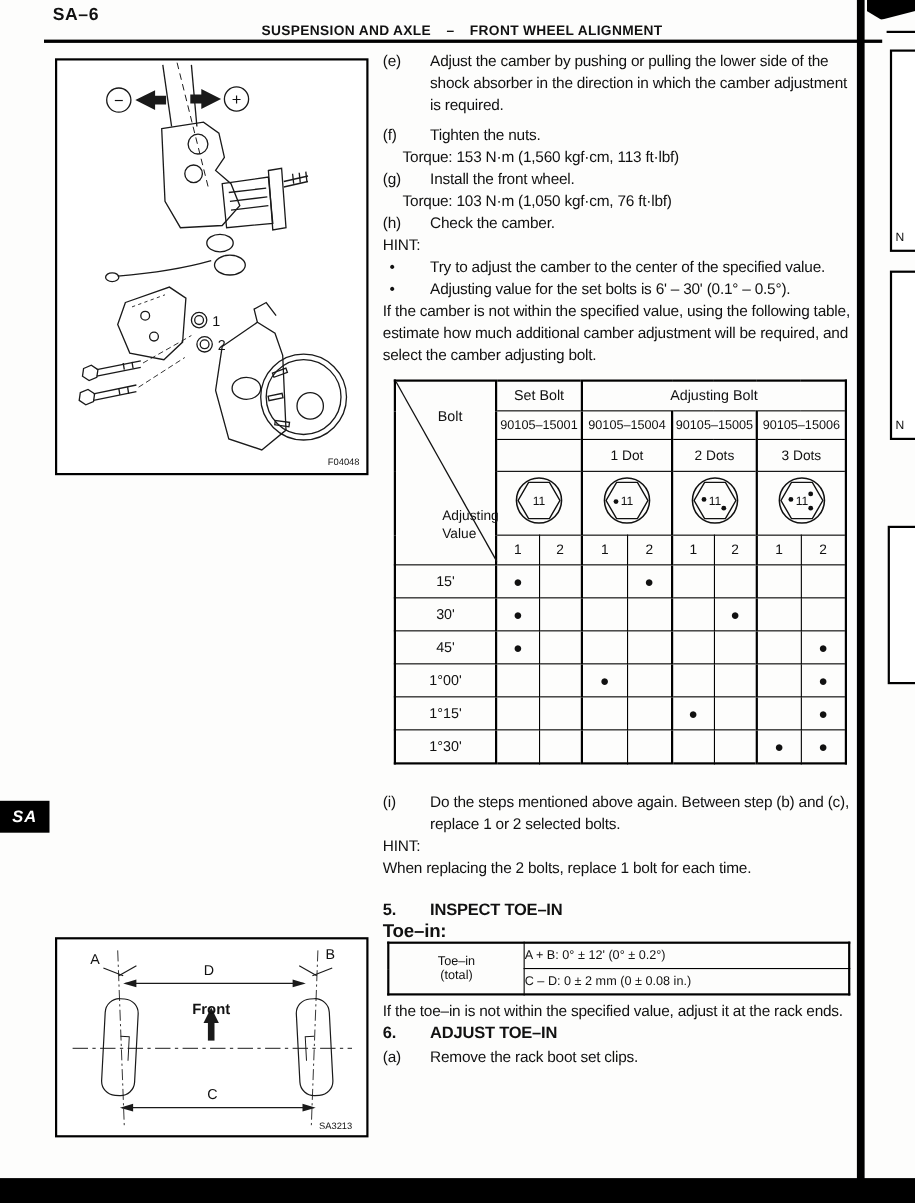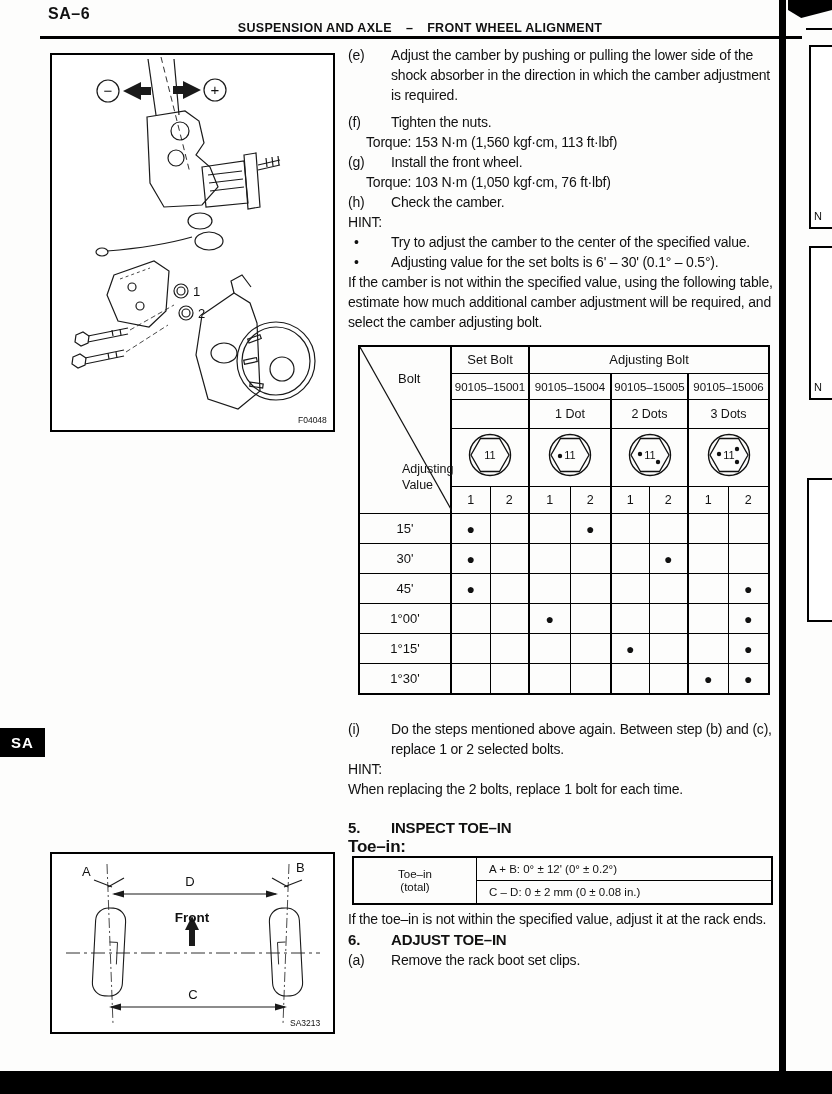--- a/index.html
+++ b/index.html
@@ -50,25 +50,25 @@
   
   .mt24{margin-top:24px;}
   .heading{display:flex;font-weight:bold;font-size:15px;margin-top:18px;line-height:21px;}
   .hnum{width:43px;flex:none;}
   .subheading{font-weight:bold;font-size:17px;line-height:18px;}
 
   
   table.spec{border-collapse:collapse;border:2px solid #000;width:421px;margin-left:4px;table-layout:fixed;letter-spacing:0;}
   table.spec td{border:1px solid #000000;font-size:11.5px;}
   td.spec-label{width:120px;text-align:center;line-height:13px;}
-  td.spec-val{padding-left:12px;height:20px;}
+  td.spec-val{padding-left:0;height:20px;}
 
   
   .sa-tab{position:absolute;left:0;top:728px;width:45px;height:29px;background:#000;color:#fff;
-          font-weight:bold;font-size:15px;display:flex;align-items:center;justify-content:center;letter-spacing:1px;}
+          font-weight:bold;font-size:15px;display:flex;align-items:center;justify-content:center;letter-spacing:1px;font-style:italic;}
 
   
   .gutter{position:absolute;left:779px;top:0;width:7px;height:1072px;background:#000;}
   .corner-blob{position:absolute;left:788px;top:0;width:44px;height:18px;background:#000;
                clip-path:polygon(0 0,100% 0,100% 55%,30% 100%,0 55%);}
   .facing-rule{position:absolute;left:806px;top:28px;width:26px;height:2px;background:#000;}
   .facing-box{position:absolute;border:2px solid #000;background:#fff;}
   .fb1{left:809px;top:45px;width:30px;height:180px;}
   .fb2{left:809px;top:246px;width:30px;height:150px;}
   .fb3{left:807px;top:478px;width:32px;height:140px;}

